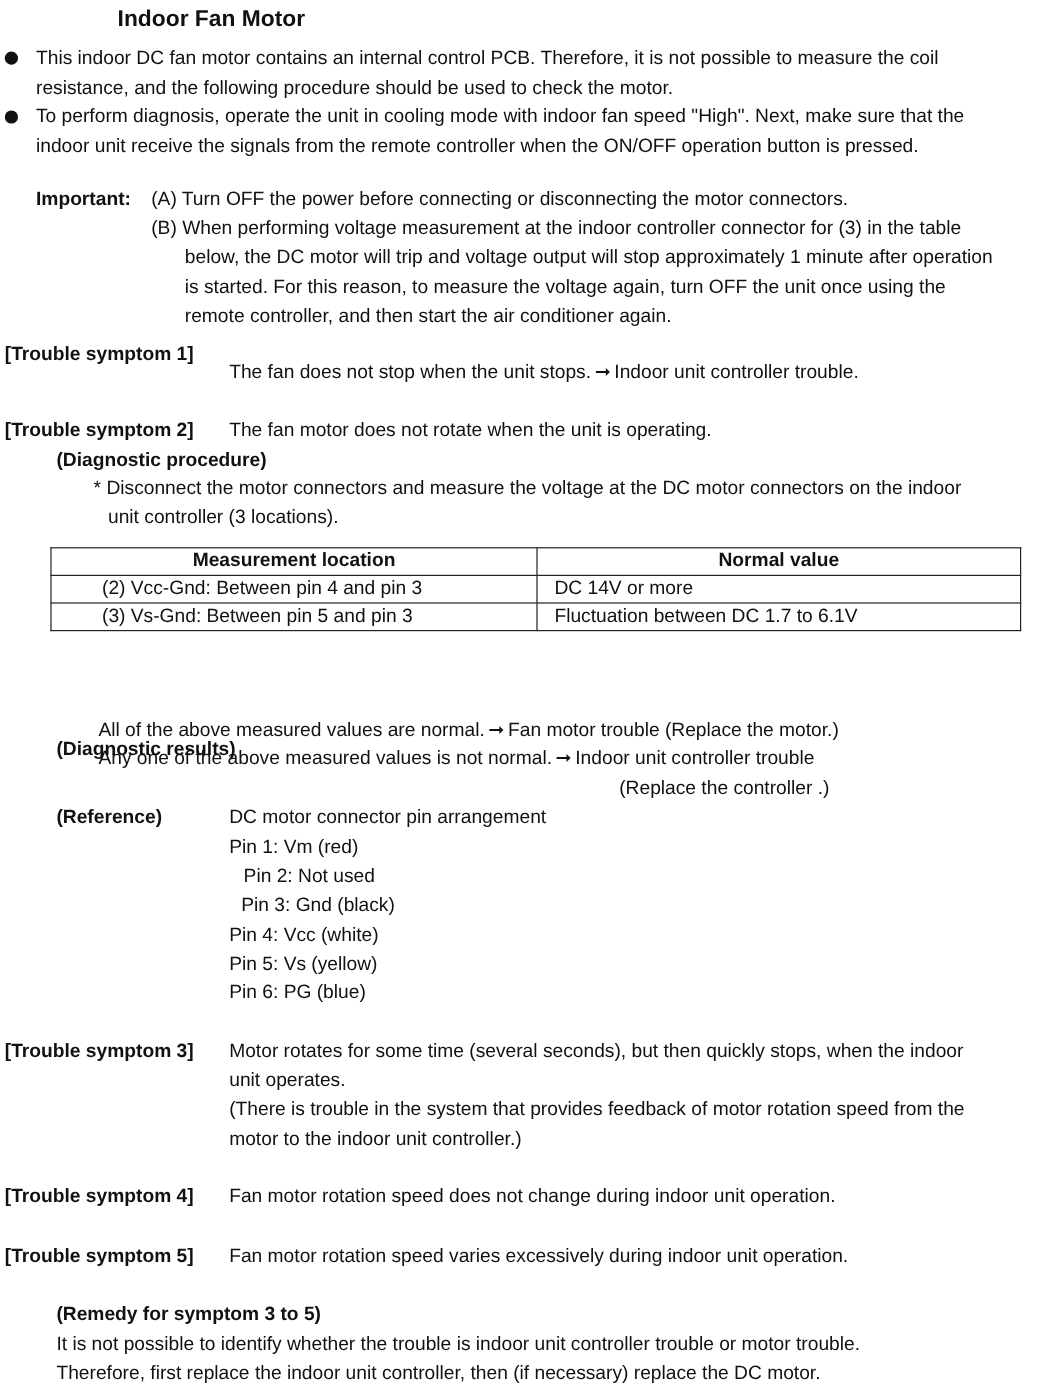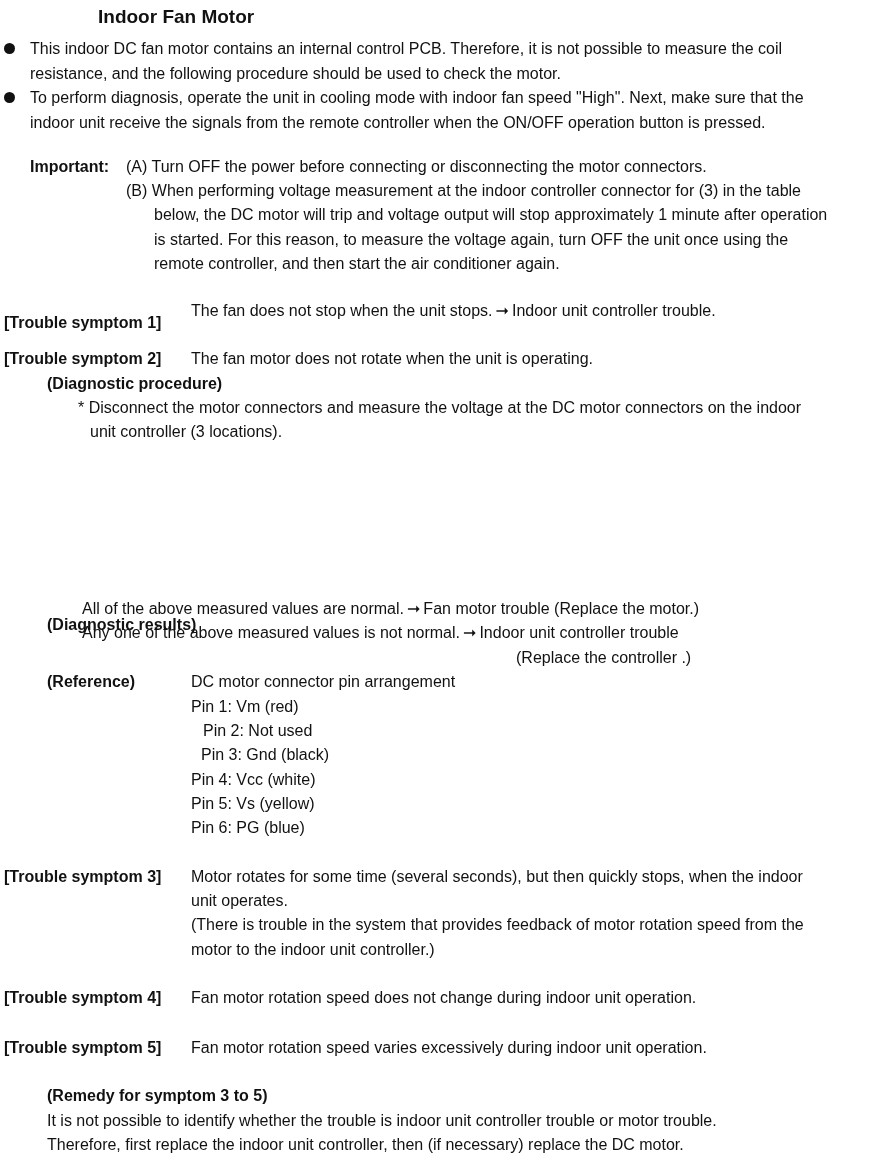--- a/index.html
+++ b/index.html
@@ -38,33 +38,45 @@
 <div class="abs" style="left:30px;top:86px;">To perform diagnosis, operate the unit in cooling mode with indoor fan speed "High". Next, make sure that the</div>
 <div class="abs" style="left:30px;top:111px;">indoor unit receive the signals from the remote controller when the ON/OFF operation button is pressed.</div>
 
 <div class="abs b" style="left:30px;top:155px;">Important:</div>
 <div class="abs" style="left:126px;top:155px;">(A) Turn OFF the power before connecting or disconnecting the motor connectors.</div>
 <div class="abs" style="left:126px;top:179px;">(B) When performing voltage measurement at the indoor controller connector for (3) in the table</div>
 <div class="abs" style="left:154px;top:203px;">below, the DC motor will trip and voltage output will stop approximately 1 minute after operation</div>
 <div class="abs" style="left:154px;top:228px;">is started. For this reason, to measure the voltage again, turn OFF the unit once using the</div>
 <div class="abs" style="left:154px;top:252px;">remote controller, and then start the air conditioner again.</div>
 
-<div class="abs b" style="left:4px;top:311px;">[Trouble symptom 1]</div>
+<div class="abs b" style="left:4px;top:284px;">[Trouble symptom 1]</div>
 <div class="abs" style="left:191px;top:299px;">
   <span>The fan does not stop when the unit stops.</span><span class="arrow">➞</span><span>Indoor unit controller trouble.</span>
 </div>
 
 <div class="abs b" style="left:4px;top:347px;">[Trouble symptom 2]</div>
 <div class="abs" style="left:191px;top:347px;">The fan motor does not rotate when the unit is operating.</div>
 <div class="abs b" style="left:47px;top:372px;">(Diagnostic procedure)</div>
 <div class="abs" style="left:78px;top:396px;">* Disconnect the motor connectors and measure the voltage at the DC motor connectors on the indoor</div>
 <div class="abs" style="left:90px;top:420px;">unit controller (3 locations).</div>
 
 <table class="meas">
   <tbody>
+      <tr>
+    <th>Measurement location</th>
+    <th>Normal value</th>
+  </tr>
+  <tr>
+    <td class="c1">(2) Vcc-Gnd: Between pin 4 and pin 3</td>
+    <td class="c2">DC 14V or more</td>
+  </tr>
+  <tr>
+    <td class="c1">(3) Vs-Gnd: Between pin 5 and pin 3</td>
+    <td class="c2">Fluctuation between DC 1.7 to 6.1V</td>
+  </tr>
 </tbody>
   </table>
 
 <div class="abs b" style="left:47px;top:565px;margin-top:48px;">(Diagnostic results)</div>
 <div class="abs" style="left:82px;top:597px;">
   <span>All of the above measured values are normal.</span><span class="arrow">➞</span><span>Fan motor trouble (Replace the motor.)</span>
 </div>
 <div class="abs" style="left:82px;top:621px;">
   <span>Any one of the above measured values is not normal.</span><span class="arrow">➞</span><span>Indoor unit controller trouble</span>
 </div>

